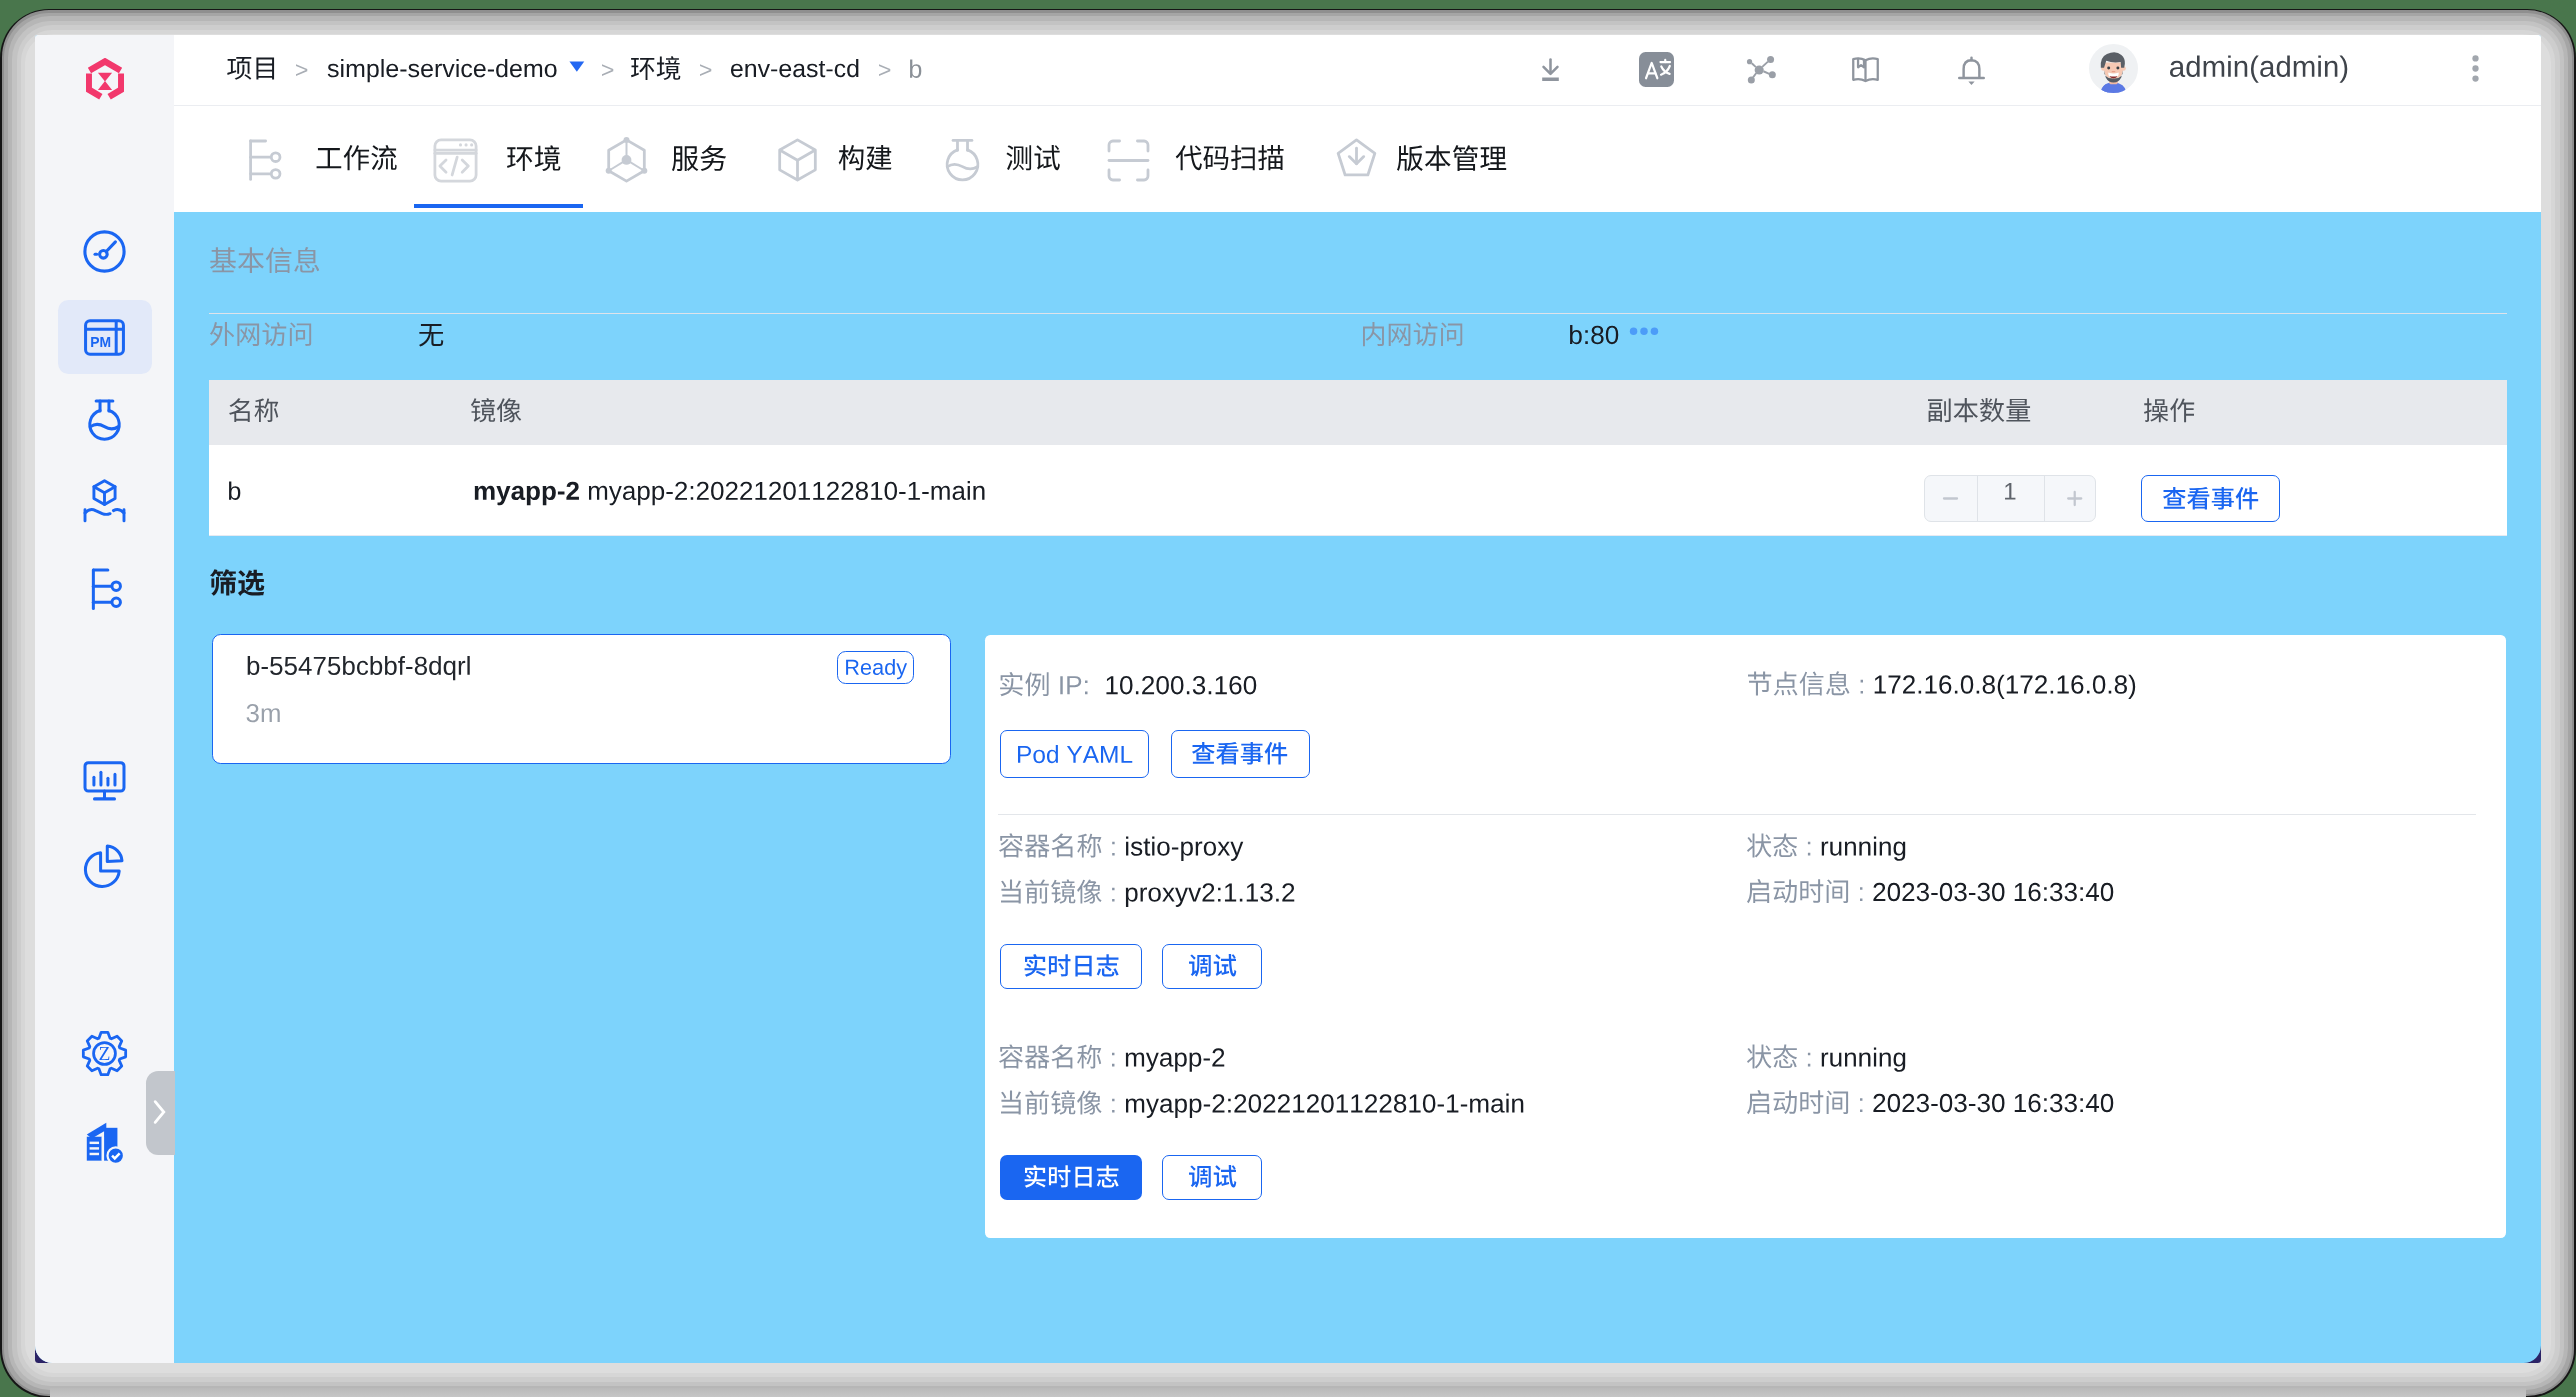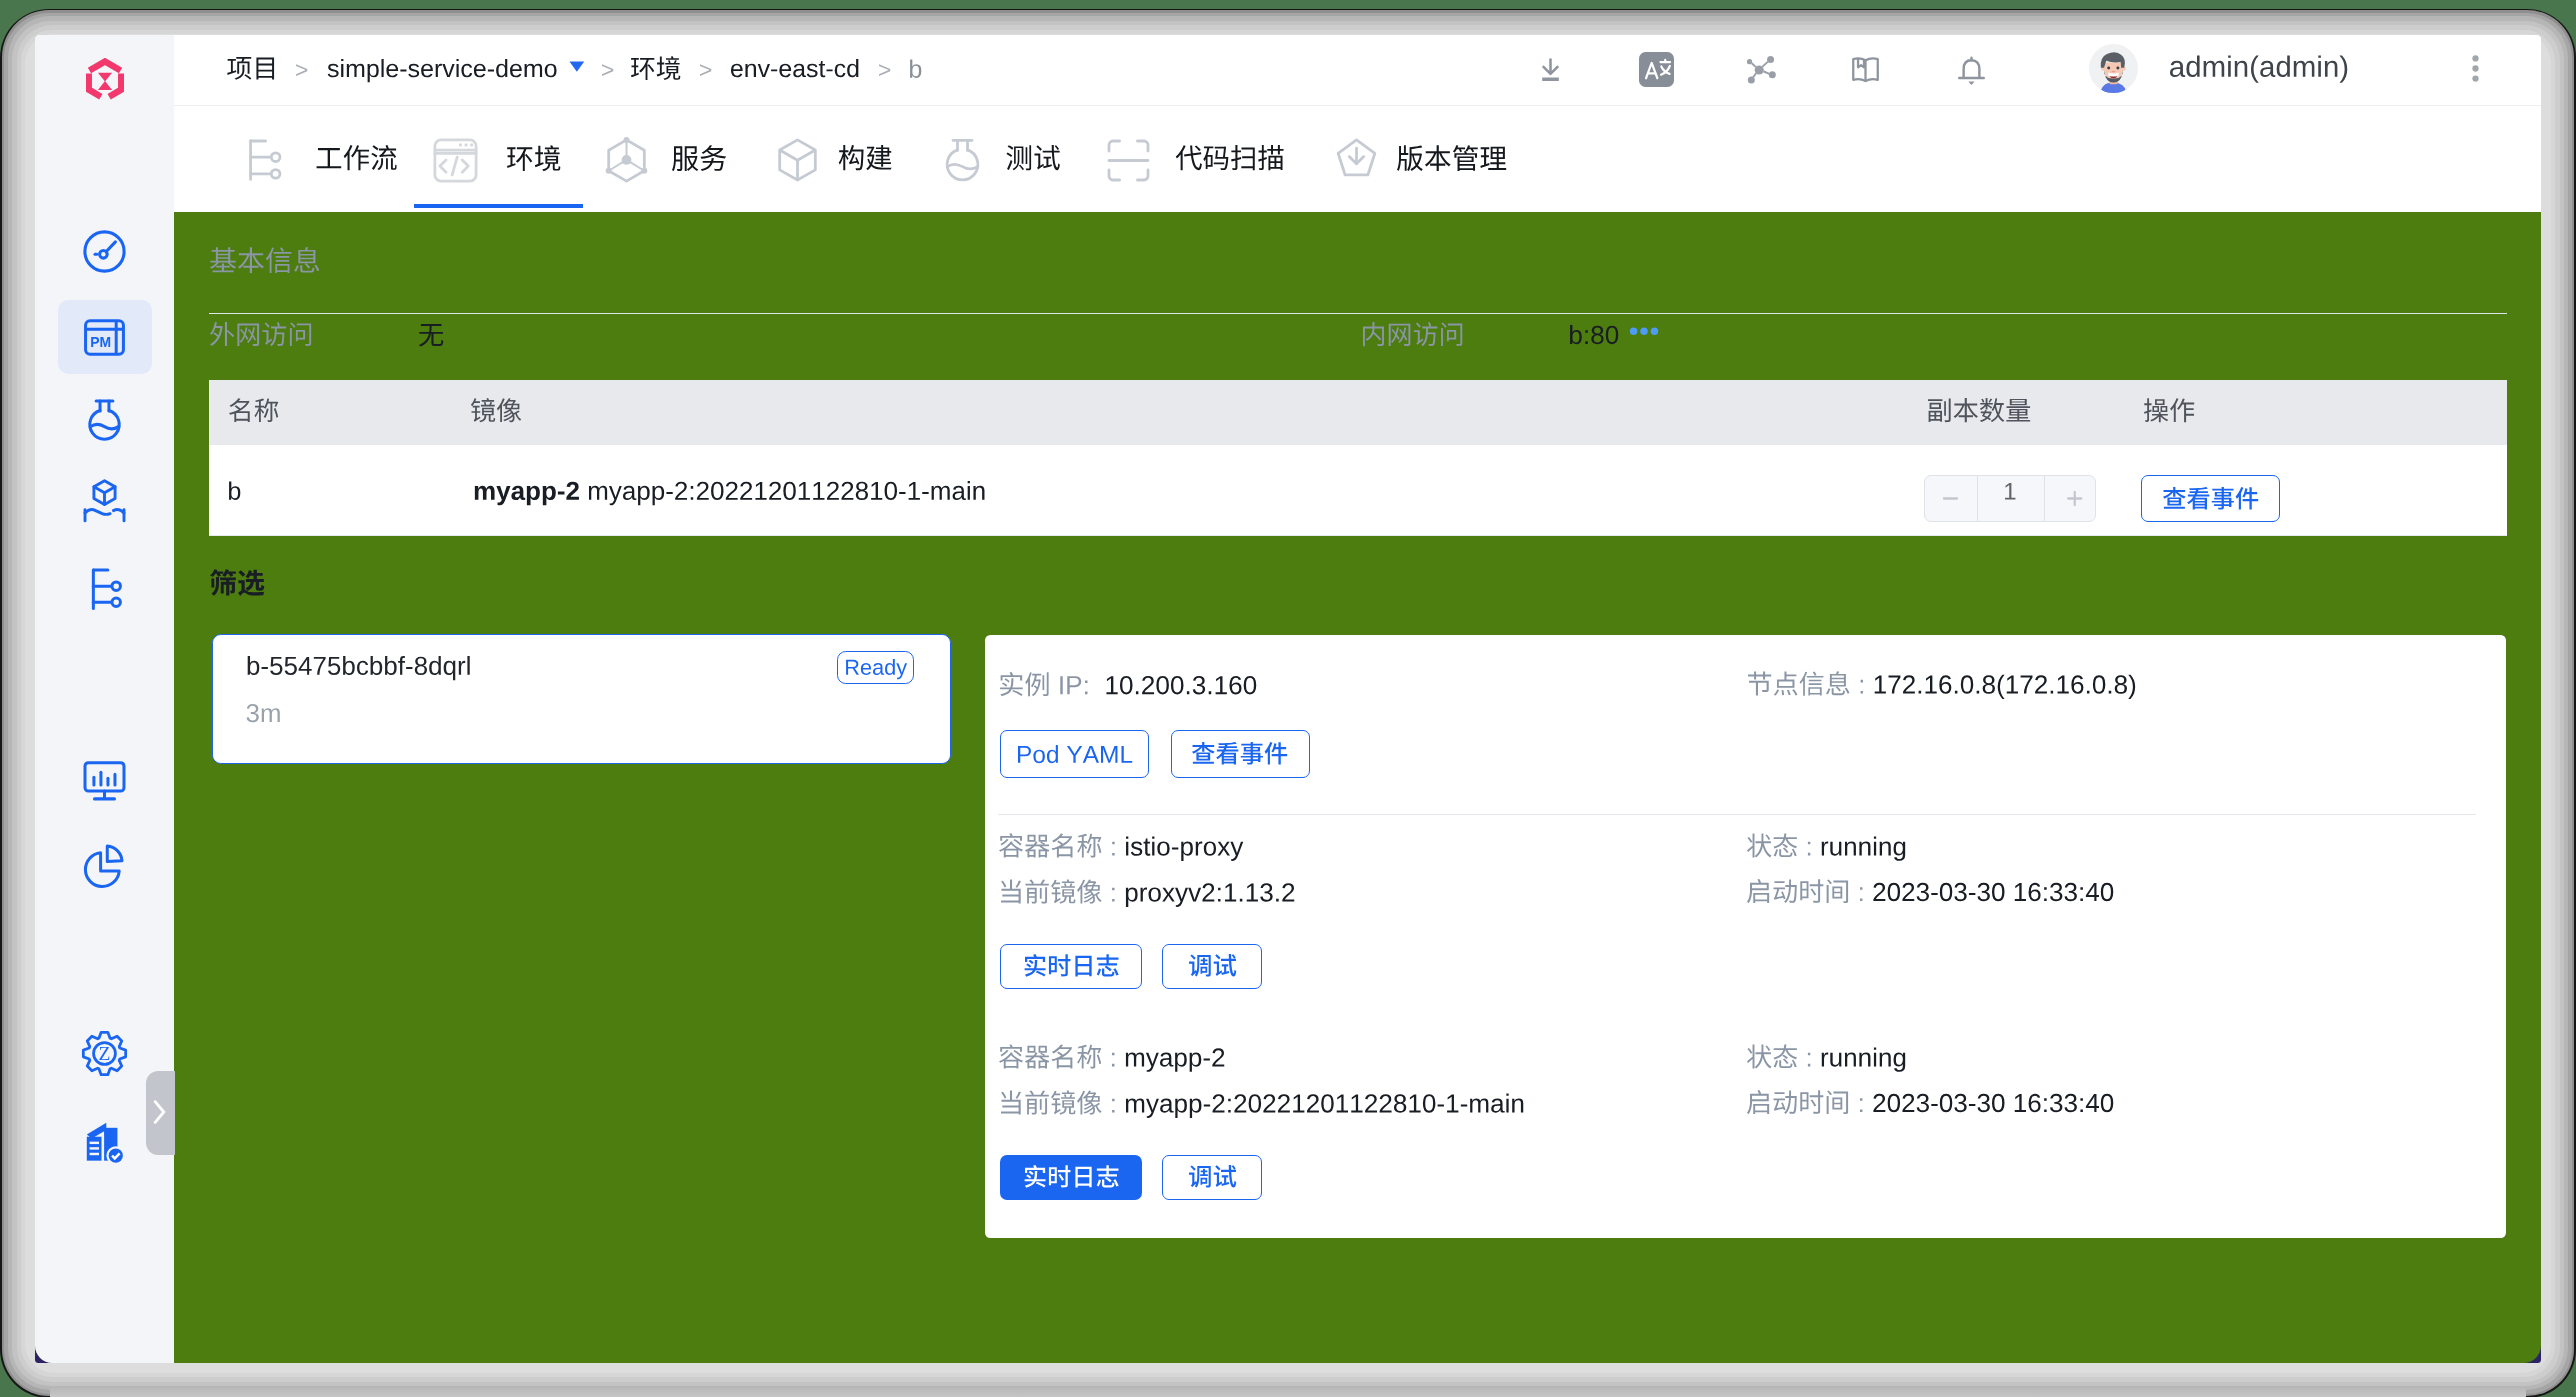--- a/index.html
+++ b/index.html
@@ -15,21 +15,21 @@
 <div class="ring" style="inset:1.7px;border-radius:47px;background:#8f8f8f"></div>
 <div class="ring" style="inset:4.4px;border-radius:45px;background:#a5a5a5"></div>
 <div class="ring" style="inset:7.8px;border-radius:42px;background:#b6b6b6"></div>
 <div class="ring" style="inset:12.2px;border-radius:38px;background:#c3c3c3"></div>
 <div class="ring" style="inset:16.5px;border-radius:35px;background:#cdcdcd"></div>
 <div class="ring" style="inset:21px;border-radius:31px;background:#d6d6d6"></div>
 <div class="ring" style="inset:25px;border-radius:29px;background:#dddddd"></div>
 <div class="ring" style="left:50px;right:50px;bottom:0;height:9.6px;background:linear-gradient(#b9b9b9,#c7c7c7)"></div>
 </div>
 <div class="abs" style="inset:35px;border-radius:3.5px;background:#2b2366"></div>
-<div class="abs" id="app" style="inset:35px;border-radius:2.6px 2.6px 17.4px 17.4px;background:#4d7c0f;overflow:hidden">
+<div class="abs" id="app" style="inset:35px;border-radius:2.6px 2.6px 17.4px 17.4px;background:#7dd3fc;overflow:hidden">
 <div class="abs" style="left:0;top:0;bottom:0;width:139px;background:#f4f5f8"></div>
 <div class="abs" style="left:139px;top:0;right:0;height:70px;background:#fff"></div>
 <div class="abs" style="left:139px;top:70px;right:0;height:107px;background:#fff;border-top:0.9px solid #ebedf1"></div>
 <svg class="abs" style="left:51px;top:22.6px" width="38" height="43" viewBox="0 0 44 49">
       <g stroke="#f2386c" stroke-width="7.4" fill="none">
 <path d="M4 14.2 L22 3.6 L40 14.2"></path>
 <path d="M3.2 17.5 V36.2 L17.2 44.6"></path>
 <path d="M40.8 17.5 V36.2 L26.8 44.6"></path>
       </g>
 <path fill="#f2386c" d="M13.8 16.8 H30.2 L22 26.8 Z"></path>

